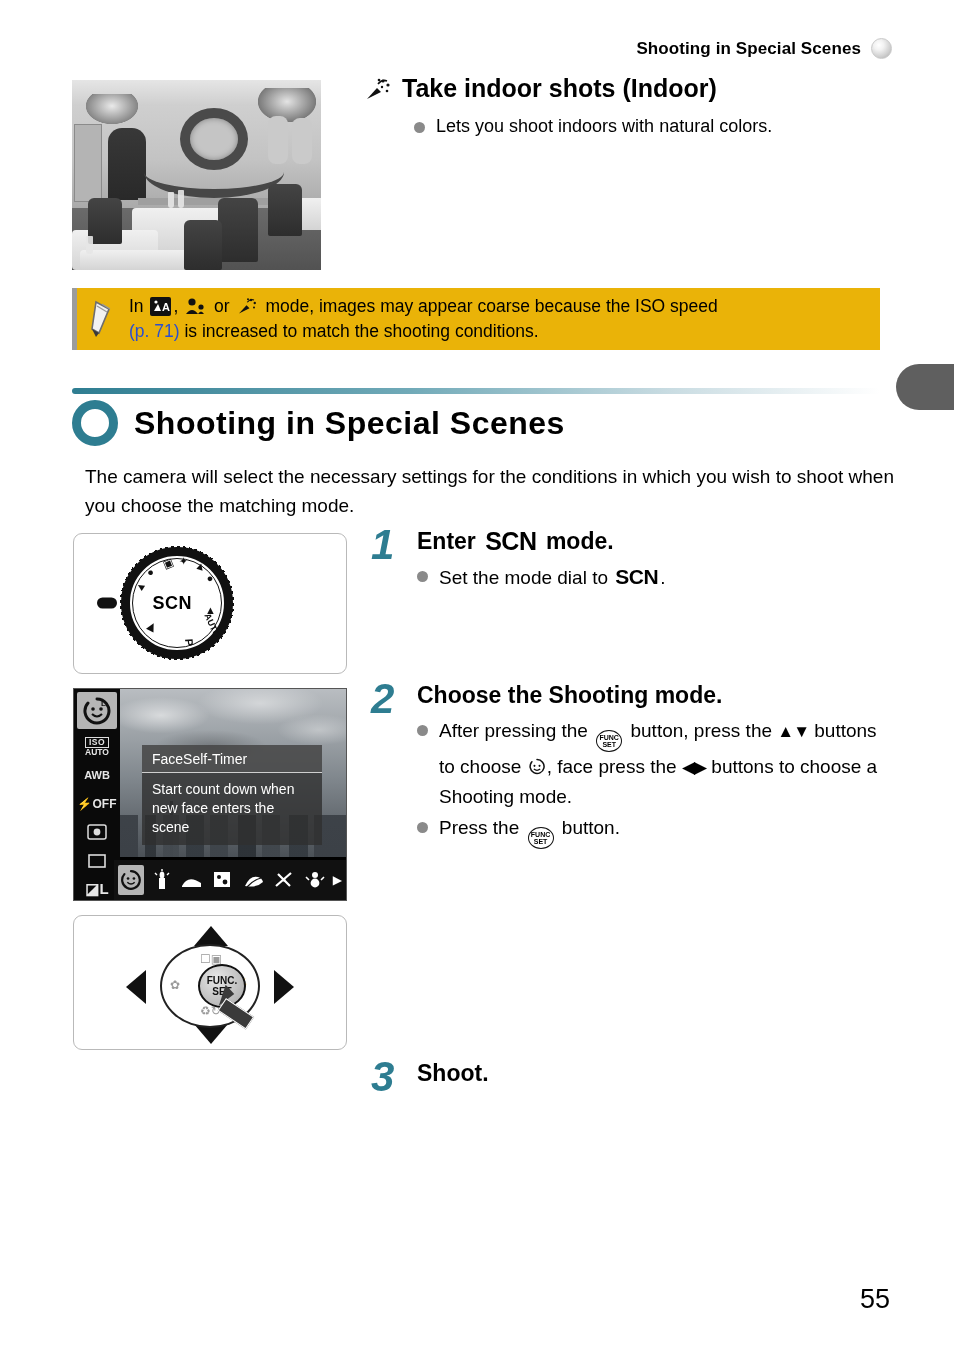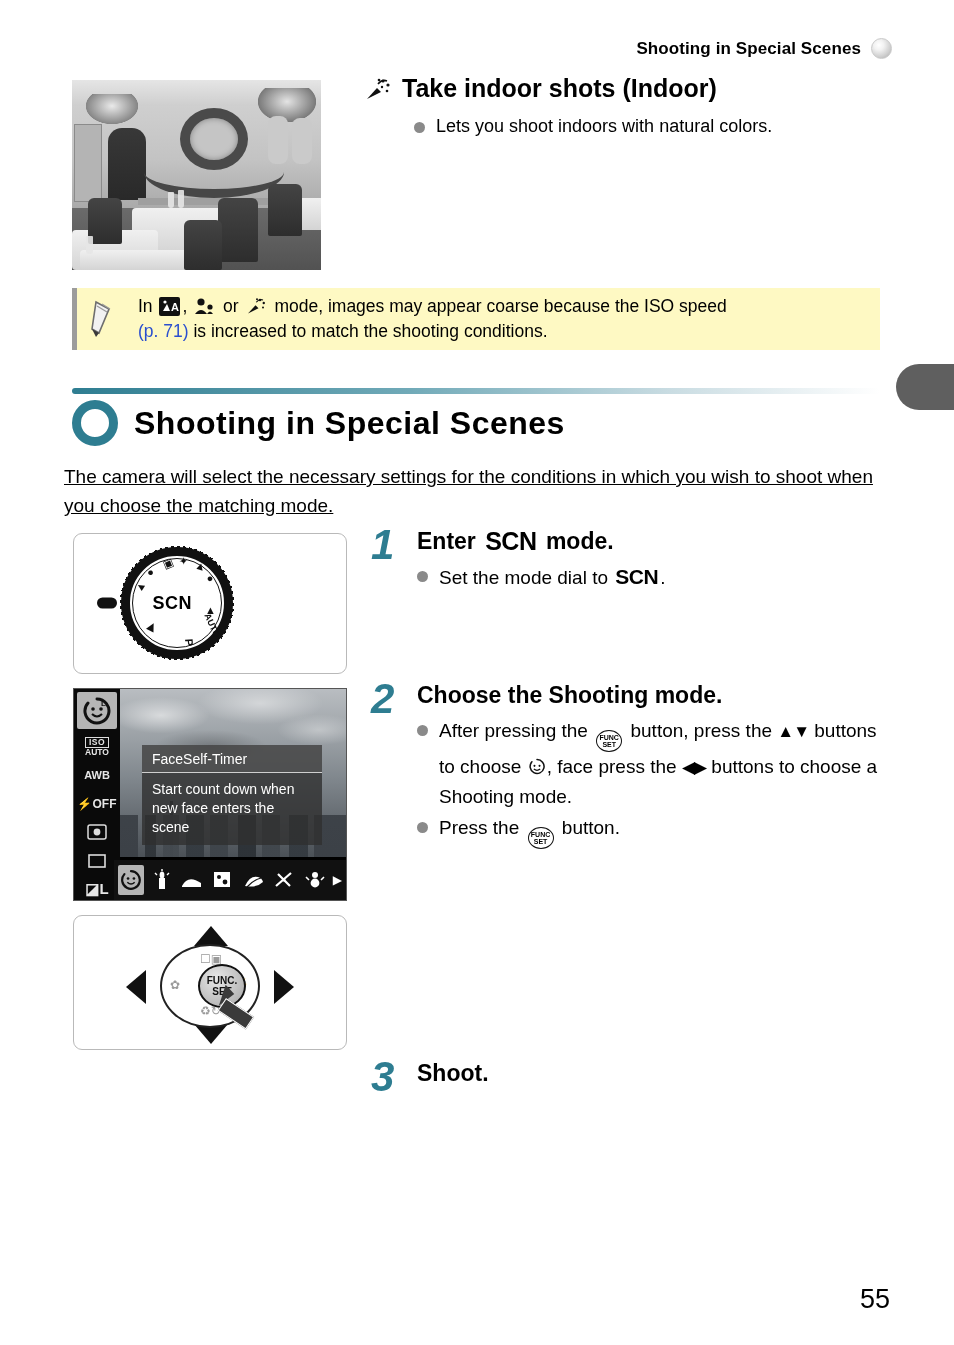--- a/index.html
+++ b/index.html
@@ -87,23 +87,23 @@
   }
   .dot {
     width: 11px; height: 11px; border-radius: 50%;
     background: #8a8a8a; flex: none; margin-top: 6px;
   }
 
   
   .note-box {
     position: absolute; left: 72px; top: 288px;
     width: 808px; height: 62px;
-    background: #fef9c3;
+    background: #eab308;
     border-left: 5px solid #9c9c9c;
-    display: flex; align-items: center; gap: 9px;
+    display: flex; align-items: center;
   }
   .note-pencil { width: 52px; flex: none; display:flex; justify-content:center; }
   .note-text { font-size: 17.5px; line-height: 25px; padding-right: 10px; }
   .pref { color: #2b4fcf; }
 
   
   .rule {
     position: absolute; left: 72px; top: 388px; width: 808px; height: 6px;
     background: linear-gradient(90deg,#2e7d91 0%, #71aab8 42%, #c9dce2 74%, #ffffff 100%);
     border-radius: 3px;
@@ -111,22 +111,22 @@
   .sec-head {
     position: absolute; left: 72px; top: 400px;
     display: flex; align-items: center; gap: 16px;
   }
   .sec-ring {
     width: 46px; height: 46px; border-radius: 50%;
     border: 9px solid #2e7d91; background: #fff;
   }
   .sec-title { font-size: 32px; font-weight: bold; letter-spacing: .5px; }
   .sec-body {
-    position: absolute; left: 64px; top: 462px; width: 812px;
-    font-size: 19px; line-height: 29px; text-decoration: underline;
+    position: absolute; left: 85px; top: 462px; width: 812px;
+    font-size: 19px; line-height: 29px;
   }
 
   
   .frame {
     position: absolute; border: 1px solid #b9b9b9; border-radius: 9px;
     background: #fff;
   }
   .frame-dial { left: 73px; top: 533px; width: 274px; height: 141px; }
   .frame-pad  { left: 73px; top: 915px; width: 274px; height: 135px; }
 

